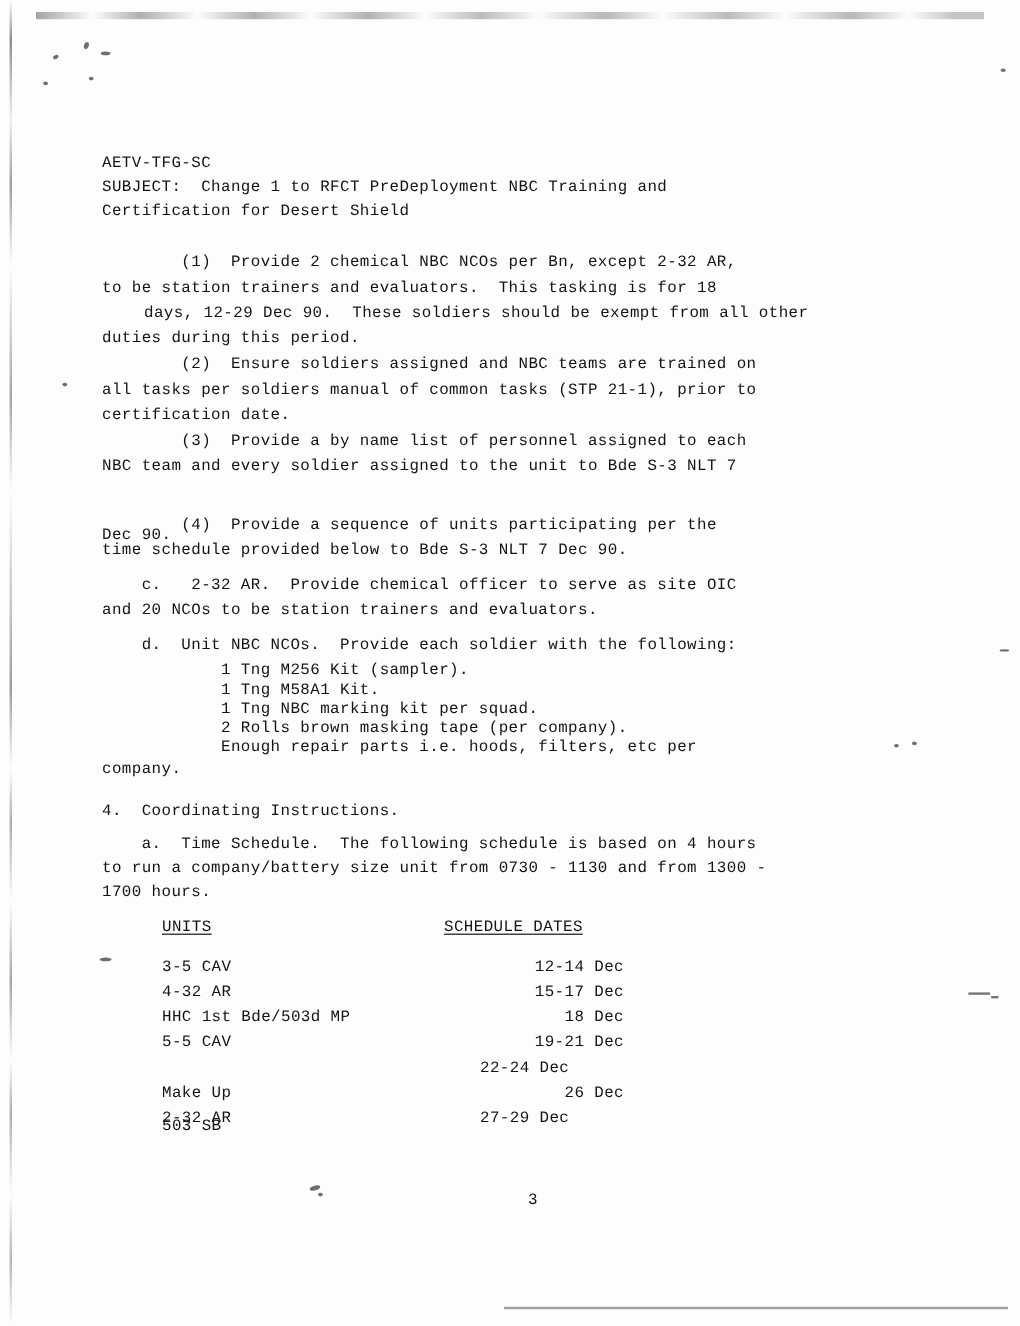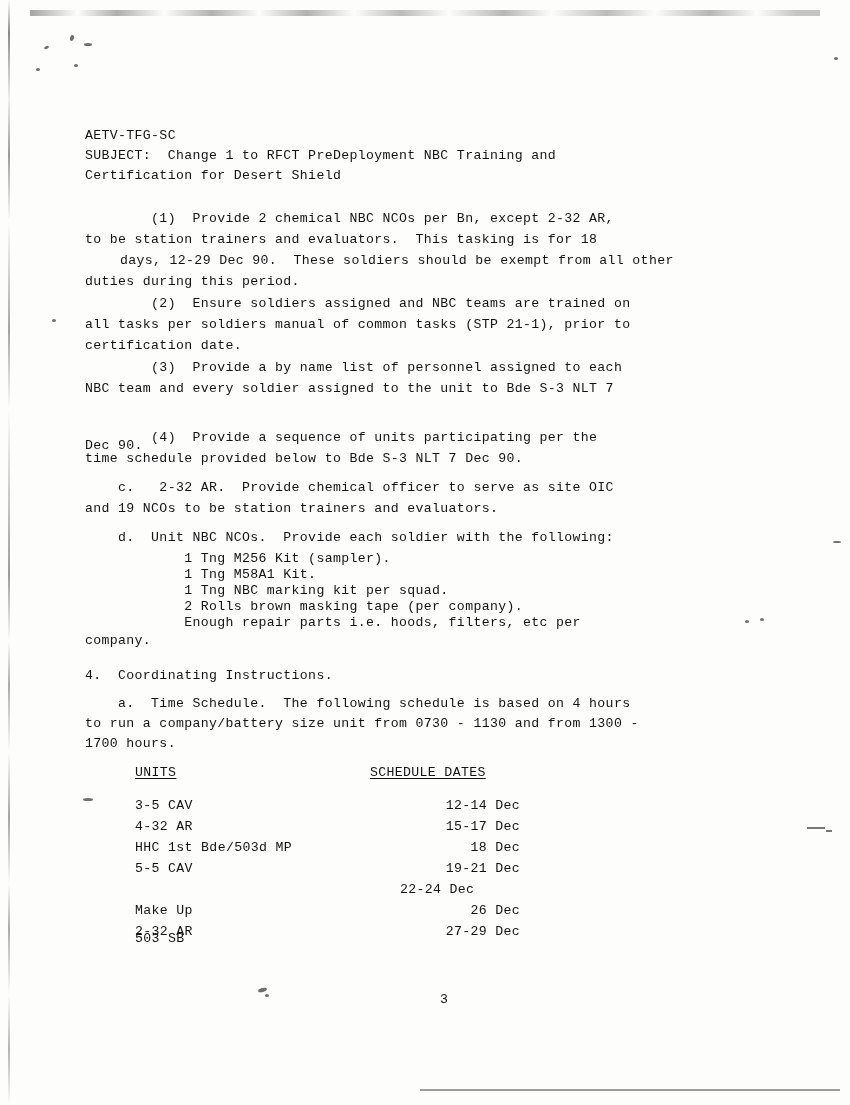--- a/index.html
+++ b/index.html
@@ -140,21 +140,21 @@
     <div class="line" style="left:85px;top:338px;">certification date.</div>
 
     <div class="line" style="left:85px;top:360px;">        (3)  Provide a by name list of personnel assigned to each</div>
     <div class="line" style="left:85px;top:381px;">NBC team and every soldier assigned to the unit to Bde S-3 NLT 7</div>
     <div class="line" style="left:85px;top:402px;margin-top:36px;">Dec 90.</div>
 
     <div class="line" style="left:85px;top:430px;">        (4)  Provide a sequence of units participating per the</div>
     <div class="line" style="left:85px;top:451px;">time schedule provided below to Bde S-3 NLT 7 Dec 90.</div>
 
     <div class="line" style="left:85px;top:480px;">    c.   2-32 AR.  Provide chemical officer to serve as site OIC</div>
-    <div class="line" style="left:85px;top:501px;">and 19 NCOs to be station trainers and evaluators.</div>
+    <div class="line" style="left:85px;top:501px;">and 20 NCOs to be station trainers and evaluators.</div>
 
     <div class="line" style="left:85px;top:530px;">    d.  Unit NBC NCOs.  Provide each soldier with the following:</div>
     <div class="line" style="left:85px;top:551px;">            1 Tng M256 Kit (sampler).</div>
     <div class="line" style="left:85px;top:567px;">            1 Tng M58A1 Kit.</div>
     <div class="line" style="left:85px;top:583px;">            1 Tng NBC marking kit per squad.</div>
     <div class="line" style="left:85px;top:599px;">            2 Rolls brown masking tape (per company).</div>
     <div class="line" style="left:85px;top:615px;">            Enough repair parts i.e. hoods, filters, etc per</div>
     <div class="line" style="left:85px;top:633px;">company.</div>
 
     <div class="line" style="left:85px;top:668px;">4.  Coordinating Instructions.</div>
@@ -173,17 +173,17 @@
     <div class="line" style="left:135px;top:931px;">503 SB</div>
     <div class="line" style="left:135px;top:903px;">Make Up</div>
     <div class="line" style="left:135px;top:924px;">2-32 AR</div>
 
     <div class="line" style="left:400px;top:798px;width:120px;text-align:right;">12-14 Dec</div>
     <div class="line" style="left:400px;top:819px;width:120px;text-align:right;">15-17 Dec</div>
     <div class="line" style="left:400px;top:840px;width:120px;text-align:right;">18 Dec</div>
     <div class="line" style="left:400px;top:861px;width:120px;text-align:right;">19-21 Dec</div>
     <div class="line" style="left:400px;top:882px;width:120px;text-align:left;">22-24 Dec</div>
     <div class="line" style="left:400px;top:903px;width:120px;text-align:right;">26 Dec</div>
-    <div class="line" style="left:400px;top:924px;width:120px;text-align:right;">27-29 Dec</div>
+    <div class="line" style="left:400px;top:924px;width:120px;text-align:left;">27-29 Dec</div>
 
     <div class="pageno" style="left:440px;top:992px;">3</div>
   </div>
 </div>
 
 </body></html>

